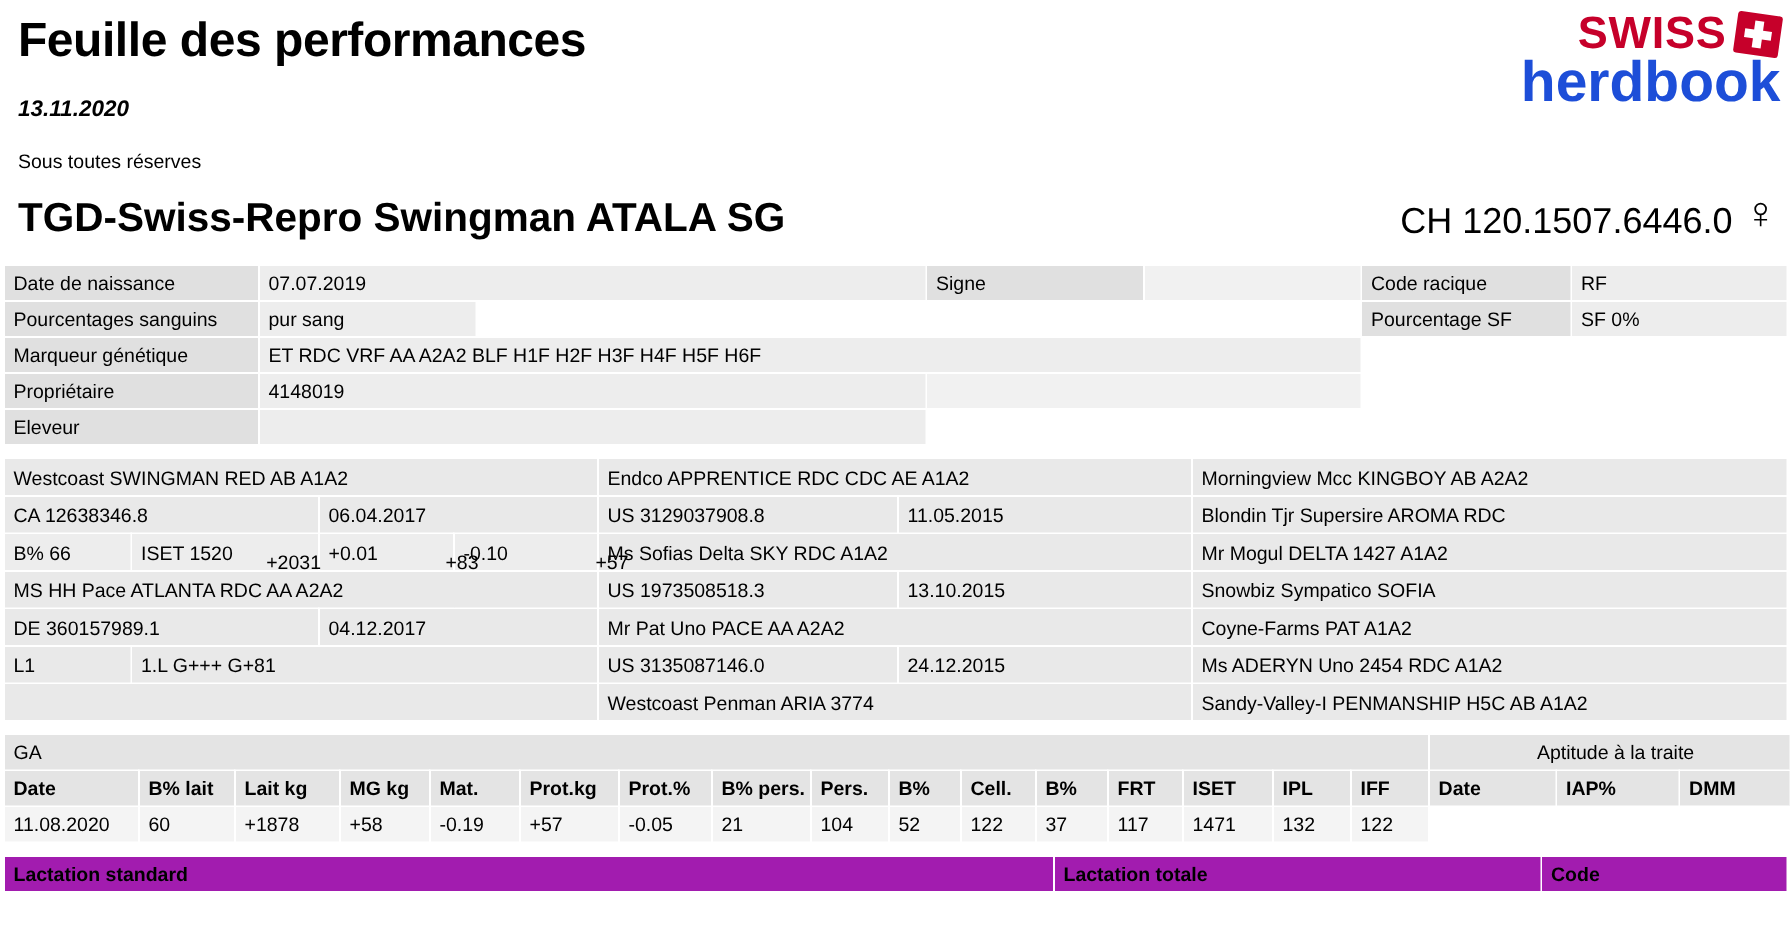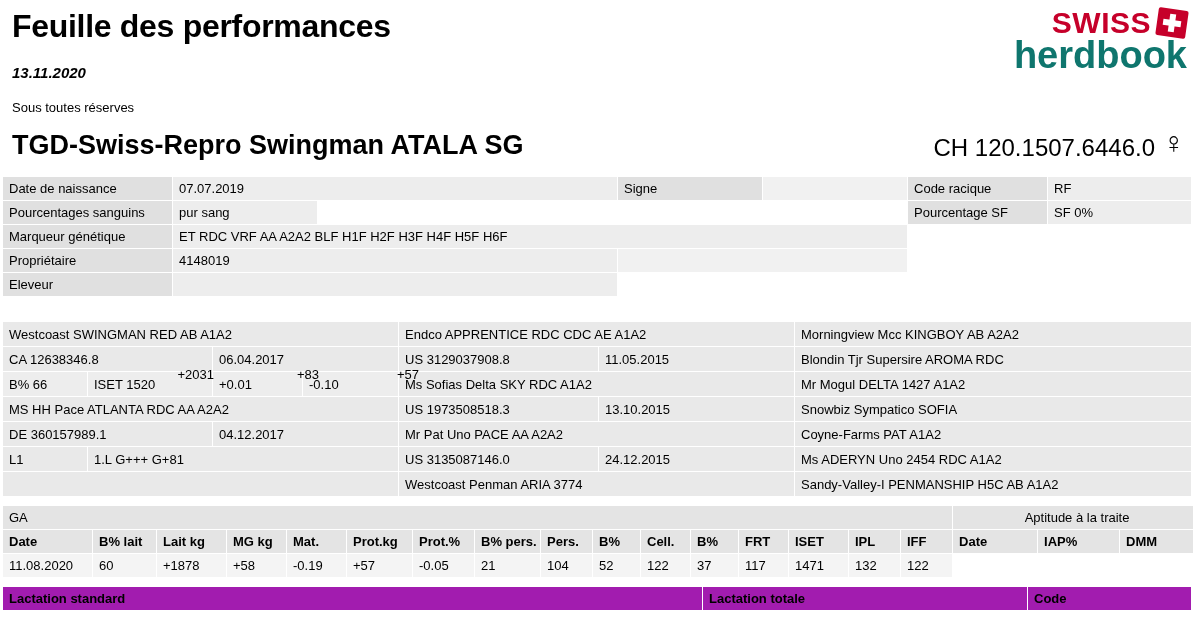--- a/index.html
+++ b/index.html
@@ -40,21 +40,21 @@
     width: 30px; height: 28px; background: #c6002a;
     margin-left: 6px; border-radius: 2px;
     transform: rotate(8deg);
   }
   .logo-cross::before, .logo-cross::after {
     content: ""; position: absolute; background: #ffffff;
   }
   .logo-cross::before { left: 12px; top: 5px; width: 6px; height: 18px; }
   .logo-cross::after { left: 6px; top: 11px; width: 18px; height: 6px; }
   .logo-row2 {
-    font-size: 38px; font-weight: bold; color: #0f766e;
+    font-size: 38px; font-weight: bold; color: #1d4ed8;
     line-height: 1.05; margin-top: -2px;
   }
 
   
   .animal {
     position: relative; height: 42px; margin: 6px 0 4px 0;
   }
   .animal-name {
     position: absolute; left: 10px; top: 0;
     font-size: 27px; font-weight: bold;
@@ -81,21 +81,21 @@
   td.none { background: #ffffff; border-color: #ffffff; }
 
   
   .ident td { background: #e8e8e8; }
   .ident td.k { background: #e0e0e0; }
   .ident td.v { background: #ededed; }
   .ident td.e { background: #f1f1f1; }
   .ident td.w { background: #ffffff; border-color: #ffffff; }
 
   
-  .ped { margin-top: 24px; }
+  .ped { margin-top: 8px; }
   .ped td { background: #e9e9e9; height: 25px; }
   .ped td.sub { background: #ededed; }
 
   
   .perf { margin-top: 8px; }
   .perf td, .perf th { text-align: left; }
   .perf td.left, .perf th.left { text-align: left; }
   .perf th { font-weight: bold; background: #e4e4e4; }
   .perf td.data { background: #f4f4f4; }
   .perf .gahead { text-align: left; font-weight: normal; background: #e4e4e4; }

